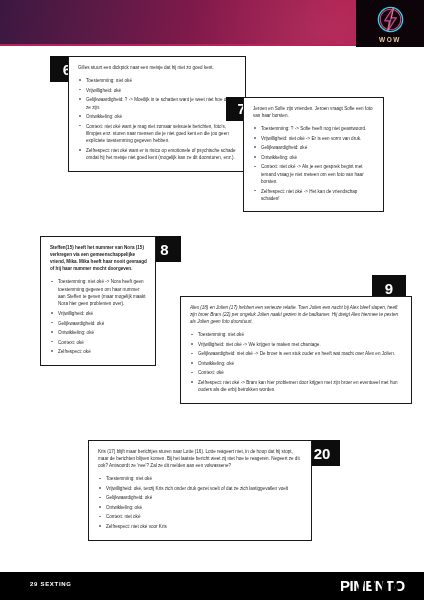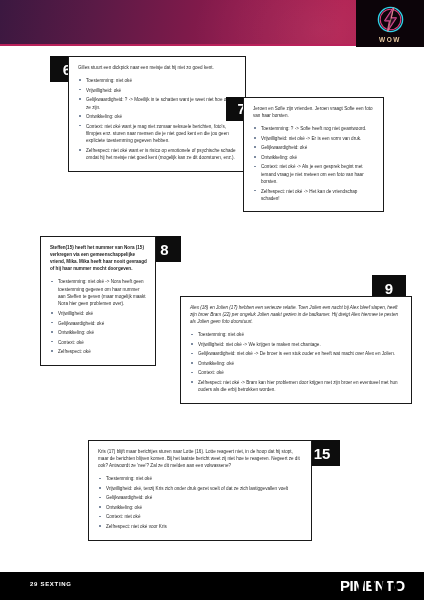--- a/index.html
+++ b/index.html
@@ -169,21 +169,21 @@
   <ul class="points">
     <li>Toestemming: niet oké</li>
     <li>Vrijwilligheid: niet oké -&gt; We krijgen te maken met chantage.</li>
     <li>Gelijkwaardigheid: niet oké -&gt; De broer is een stuk ouder en heeft wat macht over Alex en Jolien.</li>
     <li>Ontwikkeling: oké</li>
     <li>Context: oké</li>
     <li>Zelfrespect: niet oké -&gt; Bram kan hier problemen door krijgen met zijn broer en eventueel met hun ouders als die erbij betrokken worden.</li>
   </ul>
 </div>
 
-<div class="badge" id="badge10">15</div>
+<div class="badge" id="badge10">20</div>
 <div class="card" id="card10">
   <div class="intro">Kris (17) blijft maar berichtjes sturen naar Lotte (16). Lotte reageert niet, in de hoop dat hij stopt, maar de berichten blijven komen. Bij het laatste bericht weet zij niet hoe te reageren. Negeert ze dit ook? Antwoordt ze 'nee'? Zal ze dit melden aan een volwassene?</div>
   <ul class="points">
     <li>Toestemming: niet oké</li>
     <li>Vrijwilligheid: oké, tenzij Kris zich onder druk gezet voelt of dat ze zich lastiggevallen voelt</li>
     <li>Gelijkwaardigheid: oké</li>
     <li>Ontwikkeling: oké</li>
     <li>Context: niet oké</li>
     <li>Zelfrespect: niet oké voor Kris</li>
   </ul>

